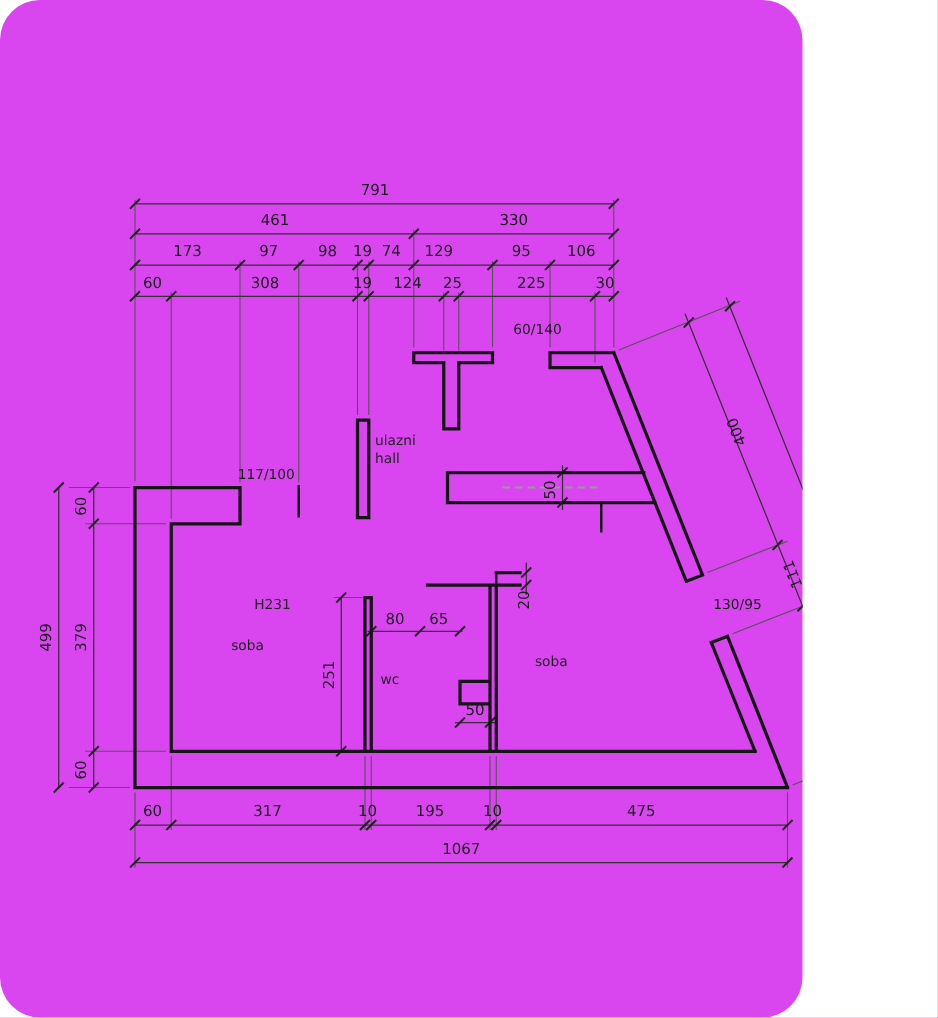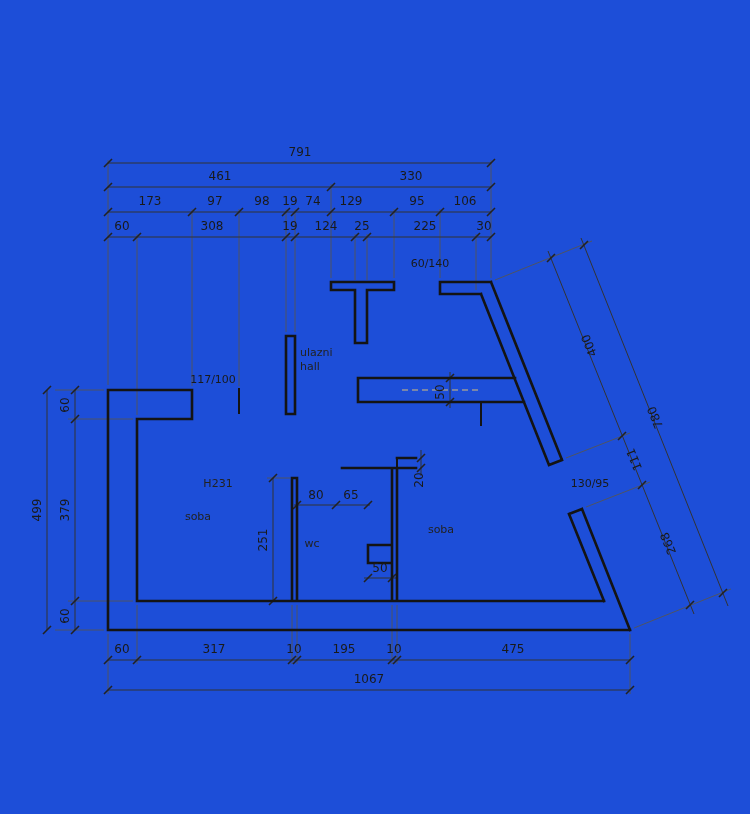--- a/index.html
+++ b/index.html
@@ -1,17 +1,17 @@
 <!DOCTYPE html>
 <html><head>
 <meta charset="utf-8">
 <style>
   html,body{margin:0;padding:0;background:#fff;}
-  .page{position:relative;width:750px;height:814px;background:#1d4ed8;overflow:hidden;
-        font-family:"DejaVu Sans",sans-serif;}
+  .page{position:relative;width:642px;height:814px;background:#d946ef;overflow:hidden;
+        font-family:"DejaVu Sans",sans-serif;border-radius:32px;}
   svg{display:block;}
   text{fill:#1a1a1a;font-family:"DejaVu Sans",sans-serif;}
   .dimtxt{font-size:12px;}
   .roomtxt{font-size:11px;fill:#222;}
   .doortxt{font-size:11px;}
 </style>
 </head>
 <body>
 
 <div class="page">

